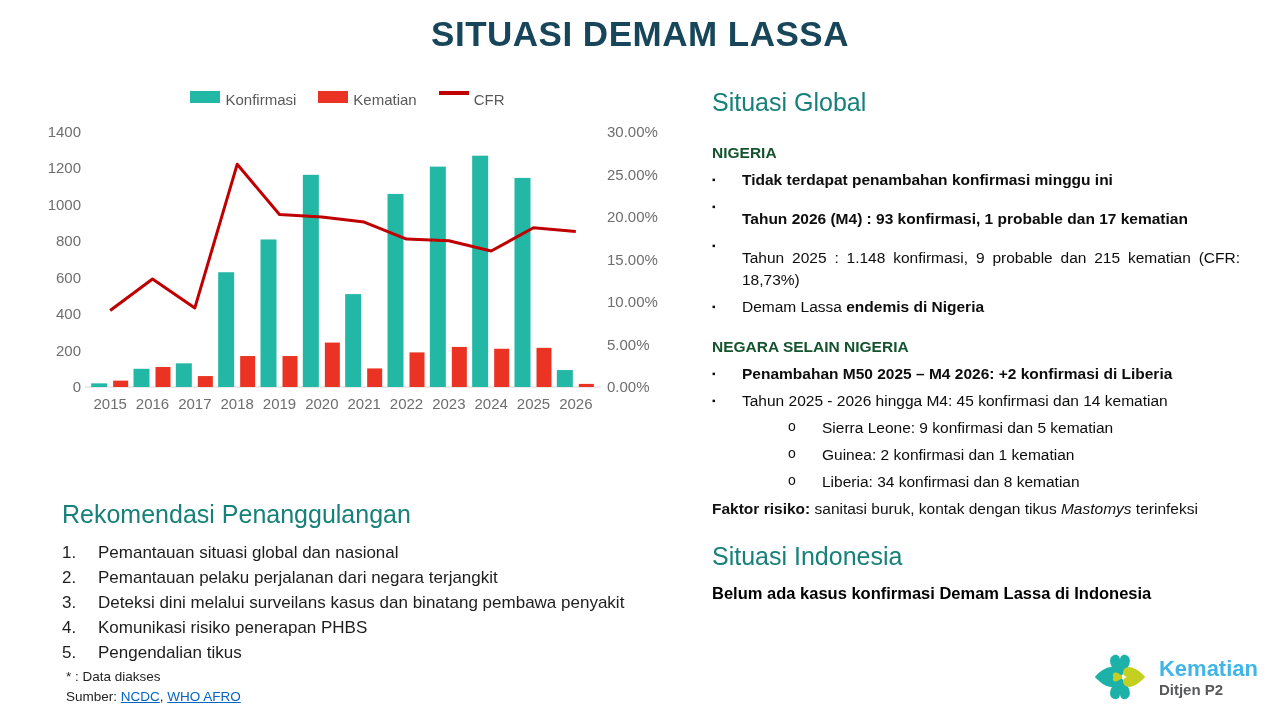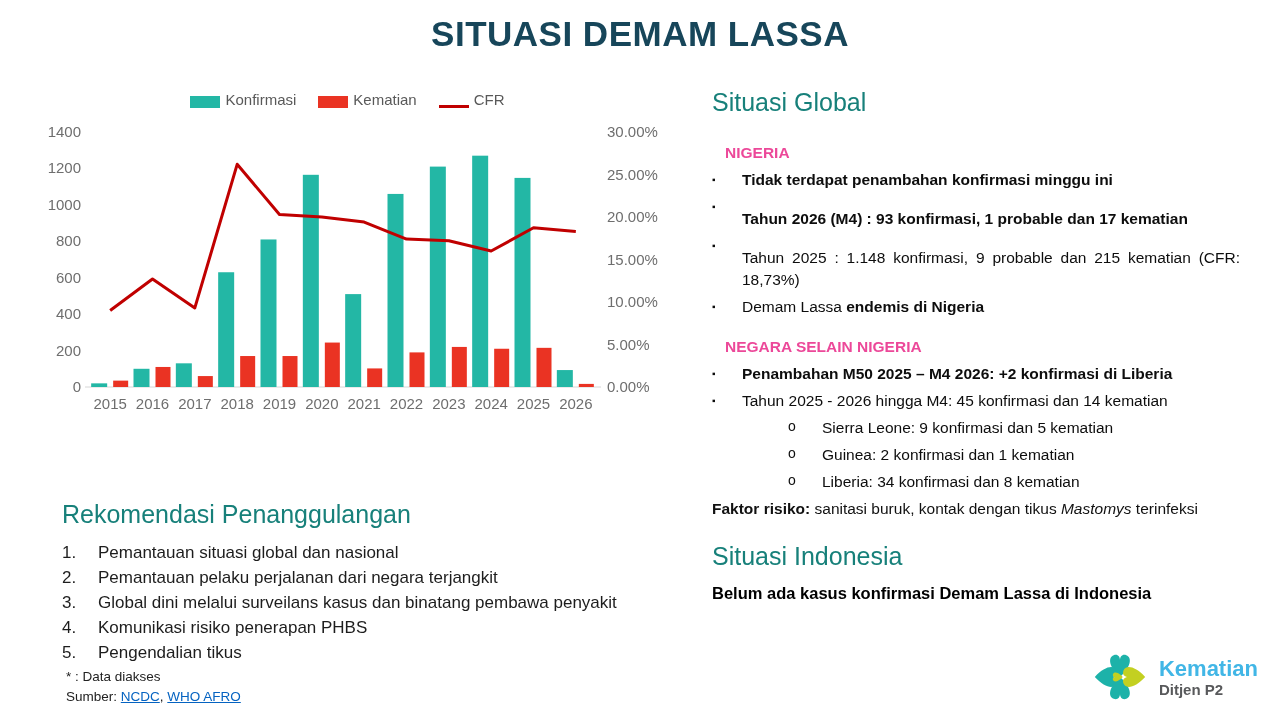--- a/index.html
+++ b/index.html
@@ -23,39 +23,39 @@
   .chart-block { position: absolute; left: 25px; top: 80px; width: 645px; }
   .chart-title {
     text-align: center; font-weight: bold; font-style: italic;
     font-size: 19.5px; line-height: 1.22; color: #000;
   }
   .legend {
     display: flex; justify-content: center; align-items: center;
     gap: 22px; margin-top: 11px;
     font-size: 15px; color: #595959;
   }
-  .legend-item { display: flex; align-items: flex-end; }
+  .legend-item { display: flex; align-items: flex-start; }
   .swatch { width: 30px; height: 12px; display: inline-block; margin-right: 5px; }
   .swatch.line { height: 3.5px; }
   #chart-svg { display: block; margin-top: 0; }
   #chart-svg text.tick { fill: #6e6e6e; font-size: 15px; font-family: "Liberation Sans", sans-serif; }
   
   .reco { position: absolute; left: 62px; top: 500px; width: 645px; }
   .section-heading {
     color: #17807A; font-size: 25px; font-weight: normal; margin: 0;
   }
   .reco ol { margin: 14px 0 0 0; padding: 0; list-style: none; font-size: 17px; color: #1d1d1d; }
   .reco li { display: flex; margin-bottom: 5px; }
   .reco .num { flex: none; width: 36px; }
   
   .footnote { position: absolute; left: 66px; top: 667px; font-size: 13.5px; color: #222; line-height: 1.45; }
   .footnote a { color: #0563C1; text-decoration: underline; cursor: pointer; }
   
   .right-col { position: absolute; left: 712px; top: 88px; width: 528px; }
-  .subhead { font-weight: bold; font-size: 15.5px; margin: 0 0 7px 13px; color: #ec4899; }
+  .subhead { font-weight: bold; font-size: 15.5px; margin: 0 0 7px 0; color: #14532d; }
   .gap-top { margin-top: 27px; }
   ul.bullets { list-style: none; margin: 0; padding: 0; font-size: 15.5px; line-height: 1.42; color: #0d0d0d; }
   .bullet-item { display: flex; margin-bottom: 5px; }
   .bullet-item .marker { flex: none; width: 30px; }
   .bullet-item .marker.sq { font-size: 10px; line-height: 21px; }
   .bullet-item.indent { margin-left: 62px; }
   .bullet-item.indent .marker { width: 48px; padding-left: 14px; font-size: 14px; }
   .bullet-text { flex: 1; }
   .justify .bullet-text, p.justify { text-align: justify; margin-top: 12px; }
   #risk-paragraph { margin: 1px 0 0 0; font-size: 15.5px; line-height: 1.42; }
@@ -153,21 +153,21 @@
         <li>
           <span class="num">1.</span>
           <span>Pemantauan situasi global dan nasional</span>
         </li>
         <li>
           <span class="num">2.</span>
           <span>Pemantauan pelaku perjalanan dari negara terjangkit</span>
         </li>
         <li>
           <span class="num">3.</span>
-          <span>Global dini melalui surveilans kasus dan binatang pembawa penyakit</span>
+          <span>Deteksi dini melalui surveilans kasus dan binatang pembawa penyakit</span>
         </li>
         <li>
           <span class="num">4.</span>
           <span>Komunikasi risiko penerapan PHBS</span>
         </li>
         <li>
           <span class="num">5.</span>
           <span>Pengendalian tikus</span>
         </li>
       </ol>

